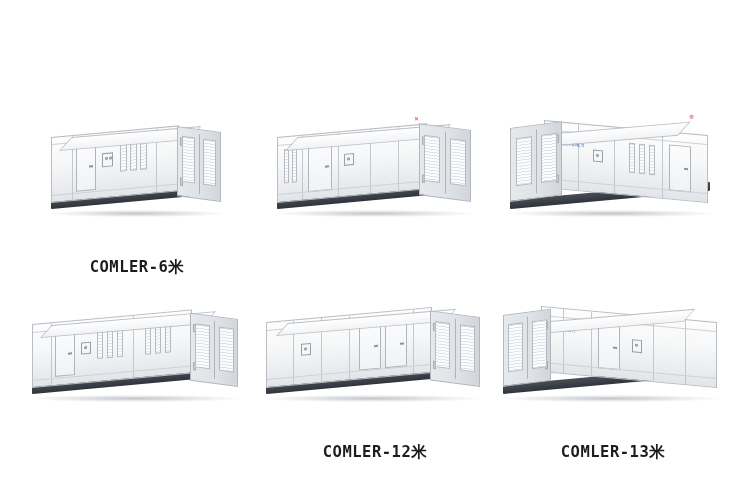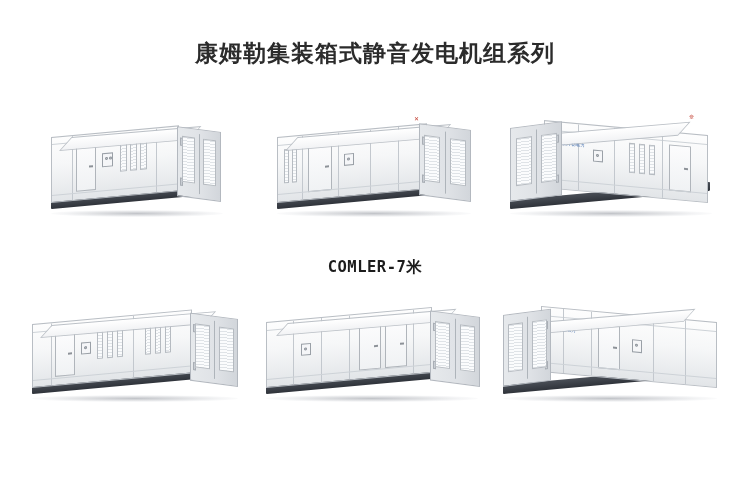--- a/index.html
+++ b/index.html
@@ -235,21 +235,20 @@
     font-family: "DejaVu Sans", sans-serif;
     font-size: 6px;
     color: #c0392b;
   }
 </style>
 </head>
 <body>
 
 <div class="poster">
 
-  <div class="poster-title">康姆勒集装箱式静音发电机组系列</div>
 
   <div class="grid">
 
     <div class="row">
 
       <div class="cell c0">
         <div class="unit">
           <div class="unit-inner" style="width:200px;height:118px;">
             <div class="shadow" style="left:14px;width:172px;"></div>
             <div class="base" style="left:14px;width:168px;bottom:10px;height:9px;"></div>
@@ -270,20 +269,21 @@
             <div class="top" style="left:22px;bottom:68px;width:120px;height:14px;"></div>
             <div class="end" style="right:16px;bottom:17px;width:44px;height:70px;">
               <div class="door-line" style="left:21px;"></div>
               <div class="hinge" style="left:2px;top:10px;"></div>
               <div class="hinge" style="left:2px;bottom:10px;"></div>
               <div class="louver" style="left:4px;top:8px;width:13px;height:46px;"></div>
               <div class="louver" style="left:25px;top:8px;width:13px;height:46px;"></div>
             </div>
           </div>
         </div>
+        <div class="caption">COMLER-6米</div>
       </div>
 
       <div class="cell c1">
         <div class="unit">
           <div class="unit-inner" style="width:212px;height:118px;">
             <div class="shadow" style="left:8px;width:194px;"></div>
             <div class="base" style="left:8px;width:192px;bottom:10px;height:9px;"></div>
             <div class="side" style="left:8px;bottom:16px;width:150px;height:66px;">
               <div class="hseam" style="left:0;right:0;top:7px;"></div>
               <div class="louver" style="left:6px;top:12px;width:5px;height:34px;"></div>
@@ -302,21 +302,20 @@
             <div class="end" style="right:10px;bottom:17px;width:52px;height:72px;">
               <div class="door-line" style="left:25px;"></div>
               <div class="hinge" style="left:2px;top:12px;"></div>
               <div class="hinge" style="left:2px;bottom:12px;"></div>
               <div class="louver" style="left:4px;top:10px;width:16px;height:46px;"></div>
               <div class="louver" style="left:30px;top:10px;width:16px;height:46px;"></div>
             </div>
             <span class="mark" style="right:62px;top:14px;">✕</span>
           </div>
         </div>
-        <div class="caption">COMLER-7米</div>
       </div>
 
       <div class="cell c2">
         <div class="unit">
           <div class="unit-inner" style="width:218px;height:118px;">
             <div class="shadow" style="left:6px;width:202px;"></div>
             <div class="base" style="left:6px;width:200px;bottom:10px;height:9px;"></div>
             <div class="side right-face" style="right:14px;bottom:16px;width:164px;height:68px;">
               <div class="hseam" style="left:0;right:0;top:8px;"></div>
               <div class="door" style="right:16px;top:12px;width:22px;height:46px;"></div>
@@ -403,20 +402,21 @@
             <div class="top" style="left:12px;bottom:68px;width:156px;height:13px;"></div>
             <div class="end" style="right:6px;bottom:17px;width:50px;height:70px;">
               <div class="door-line" style="left:24px;"></div>
               <div class="hinge" style="left:2px;top:11px;"></div>
               <div class="hinge" style="left:2px;bottom:11px;"></div>
               <div class="louver" style="left:4px;top:9px;width:15px;height:46px;"></div>
               <div class="louver" style="left:29px;top:9px;width:15px;height:46px;"></div>
             </div>
           </div>
         </div>
+        <div class="caption">COMLER-12米</div>
       </div>
 
       <div class="cell c2">
         <div class="unit">
           <div class="unit-inner" style="width:224px;height:118px;">
             <div class="shadow" style="left:2px;width:214px;"></div>
             <div class="base" style="left:2px;width:212px;bottom:10px;height:9px;"></div>
             <div class="side right-face" style="right:8px;bottom:16px;width:176px;height:66px;">
               <div class="hseam" style="left:0;right:0;top:8px;"></div>
               <div class="seam" style="right:30px;top:0;bottom:0;"></div>
@@ -433,18 +433,19 @@
             <div class="top" style="left:14px;bottom:68px;width:156px;height:13px;"></div>
             <div class="end" style="left:2px;bottom:17px;right:auto;width:48px;height:72px;transform:skewY(-7.5deg);transform-origin:left bottom;">
               <div class="door-line" style="left:23px;"></div>
               <div class="hinge" style="right:2px;top:11px;"></div>
               <div class="hinge" style="right:2px;bottom:11px;"></div>
               <div class="louver" style="left:4px;top:9px;width:15px;height:48px;"></div>
               <div class="louver" style="left:28px;top:9px;width:15px;height:48px;"></div>
             </div>
           </div>
         </div>
+        <div class="caption">COMLER-13米</div>
       </div>
 
     </div>
 
   </div>
 </div>
 
 </body></html>

